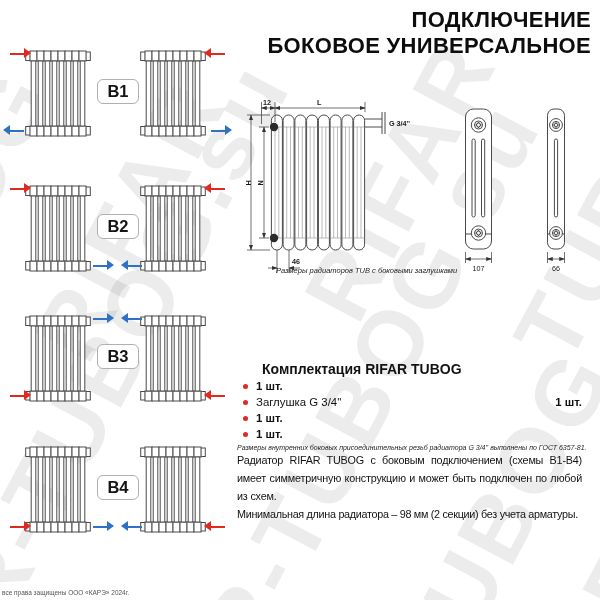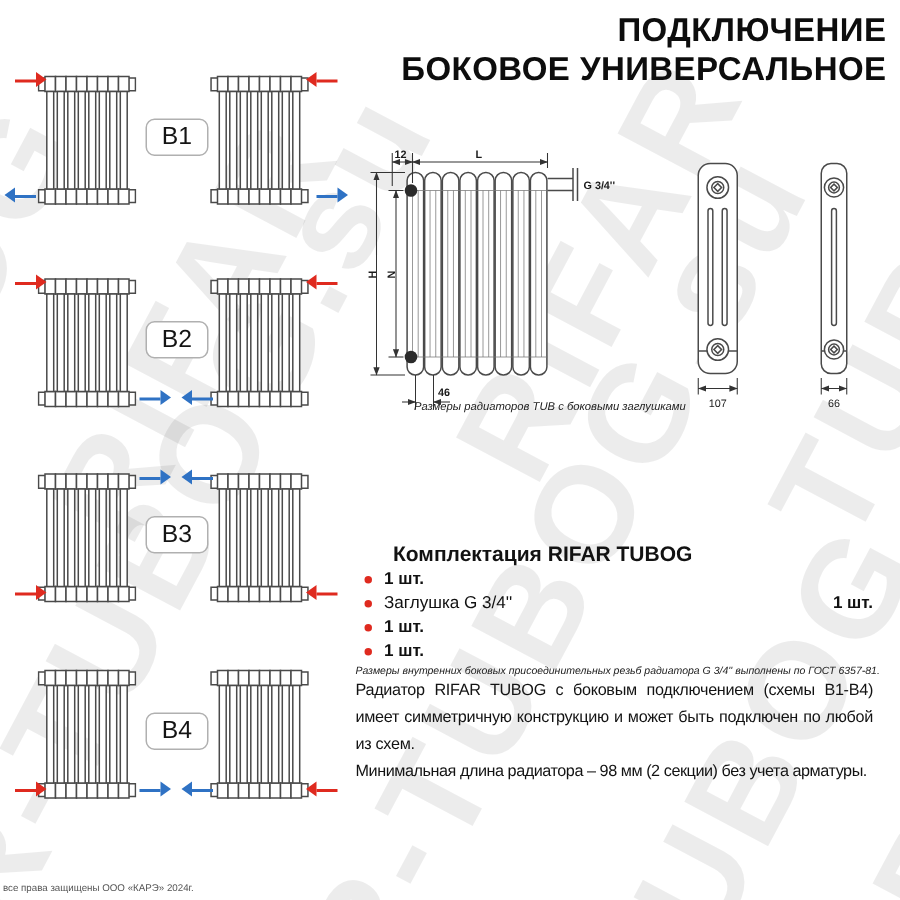--- a/index.html
+++ b/index.html
@@ -21,21 +21,21 @@
     font-size:22px;line-height:1.16;letter-spacing:.3px;color:#0d0d0d;}
   .title span{display:block;}
   
   #schemes{position:absolute;left:0;top:0;width:235px;height:600px;}
   .scheme-row{position:absolute;left:0;width:235px;height:96px;}
   .radiator{position:absolute;top:1px;width:66px;height:93px;}
   .scheme-label{
     position:absolute;left:97px;top:33px;width:40px;height:23px;
     border:1.2px solid #b0b0b0;border-radius:6px;background:#fff;
     display:flex;align-items:center;justify-content:center;
-    font-weight:normal;font-size:16.5px;color:#141414;
+    font-weight:bold;font-size:16.5px;color:#141414;
   }
   .arrow{position:absolute;width:14px;height:0;border-top:2.6px solid var(--c);}
   .arrow.dir-r::after{content:"";position:absolute;right:-7px;top:-7.4px;
     border:5px solid transparent;border-left:7px solid var(--c);border-right:none;}
   .arrow.dir-l::after{content:"";position:absolute;left:-7px;top:-7.4px;
     border:5px solid transparent;border-right:7px solid var(--c);border-left:none;}
   
   #drawing{position:absolute;left:244px;top:96px;width:185px;height:190px;font-weight:bold;}
   #sideview1{position:absolute;left:461px;top:107px;}
   #sideview2{position:absolute;left:543px;top:107px;}

